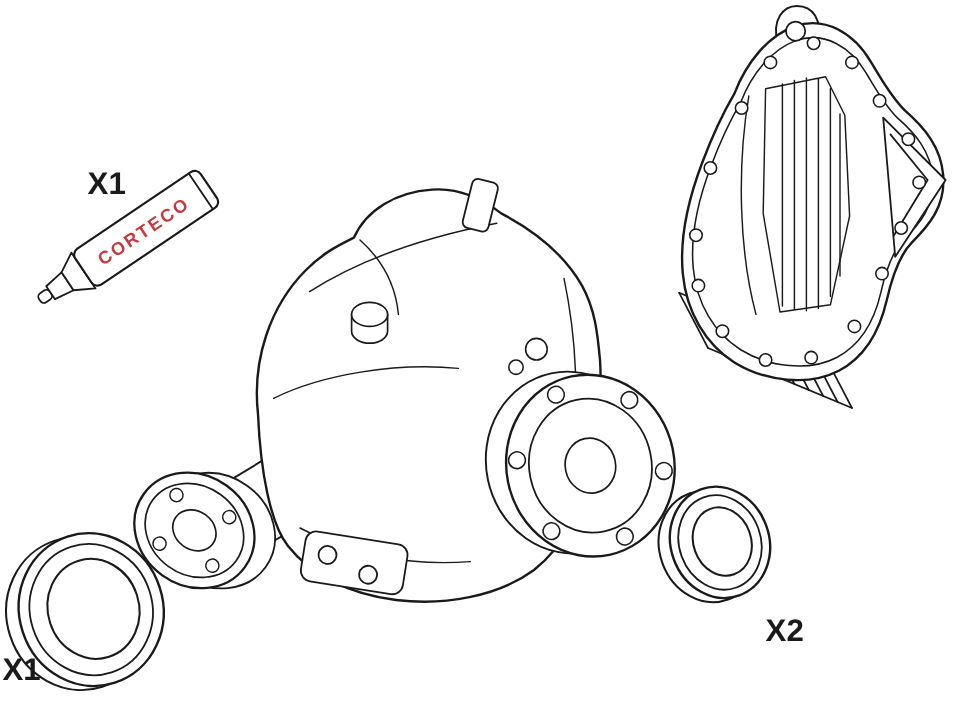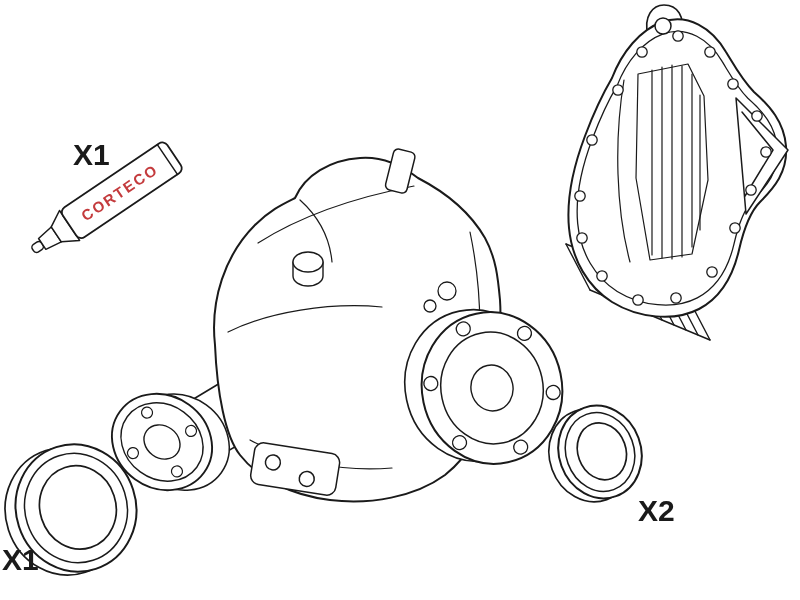--- a/index.html
+++ b/index.html
@@ -11,21 +11,21 @@
   #canvas {
     position: relative; width: 800px; height: 600px;
     background: var(--bg-color, #ffffff);
   }
   svg.scene { position: absolute; left: 0; top: 0; }
   .stroke { stroke: var(--line-color, #1a1a1a); }
   .qty-label {
     position: absolute;
     font-family: "Liberation Sans", sans-serif;
     font-weight: 700;
-    font-size: 30px;
+    font-size: 26px;
     color: var(--line-color, #1a1a1a);
     user-select: none;
   }
   text.brand {
     font-family: "Liberation Sans", sans-serif;
     font-weight: 700;
   }
 </style>
 </head>
 <body>
@@ -180,15 +180,15 @@
     <g transform="translate(600,452) rotate(-20)" class="stroke" fill="#fff">
       <ellipse cx="-10" cy="0" rx="41" ry="47" stroke-width="1.7"></ellipse>
       <ellipse cx="0" cy="0" rx="41" ry="47" stroke-width="2"></ellipse>
       <ellipse cx="0" cy="0" rx="34" ry="40" stroke-width="1.5"></ellipse>
       <ellipse cx="2" cy="0" rx="24" ry="29" stroke-width="1.7"></ellipse>
     </g>
   </svg>
 
   <div class="qty-label" style="left:73px; top:138px;">X1</div>
   <div class="qty-label" style="left:2px; top:543px;">X1</div>
-  <div class="qty-label" style="left:638px; top:494px;">X2</div>
+  <div class="qty-label" style="left:638px; top:510px;">X2</div>
 
 </div>
 
 </body></html>

